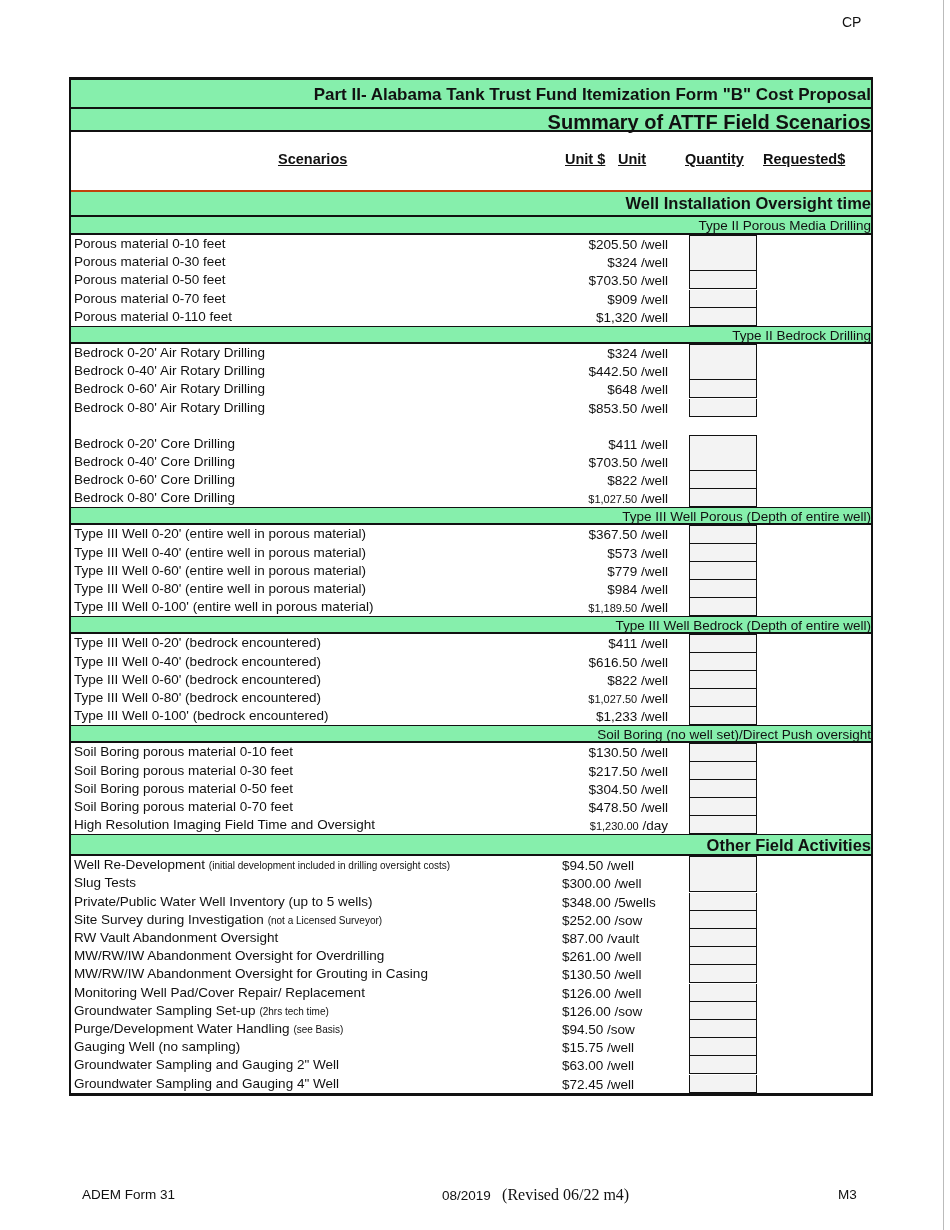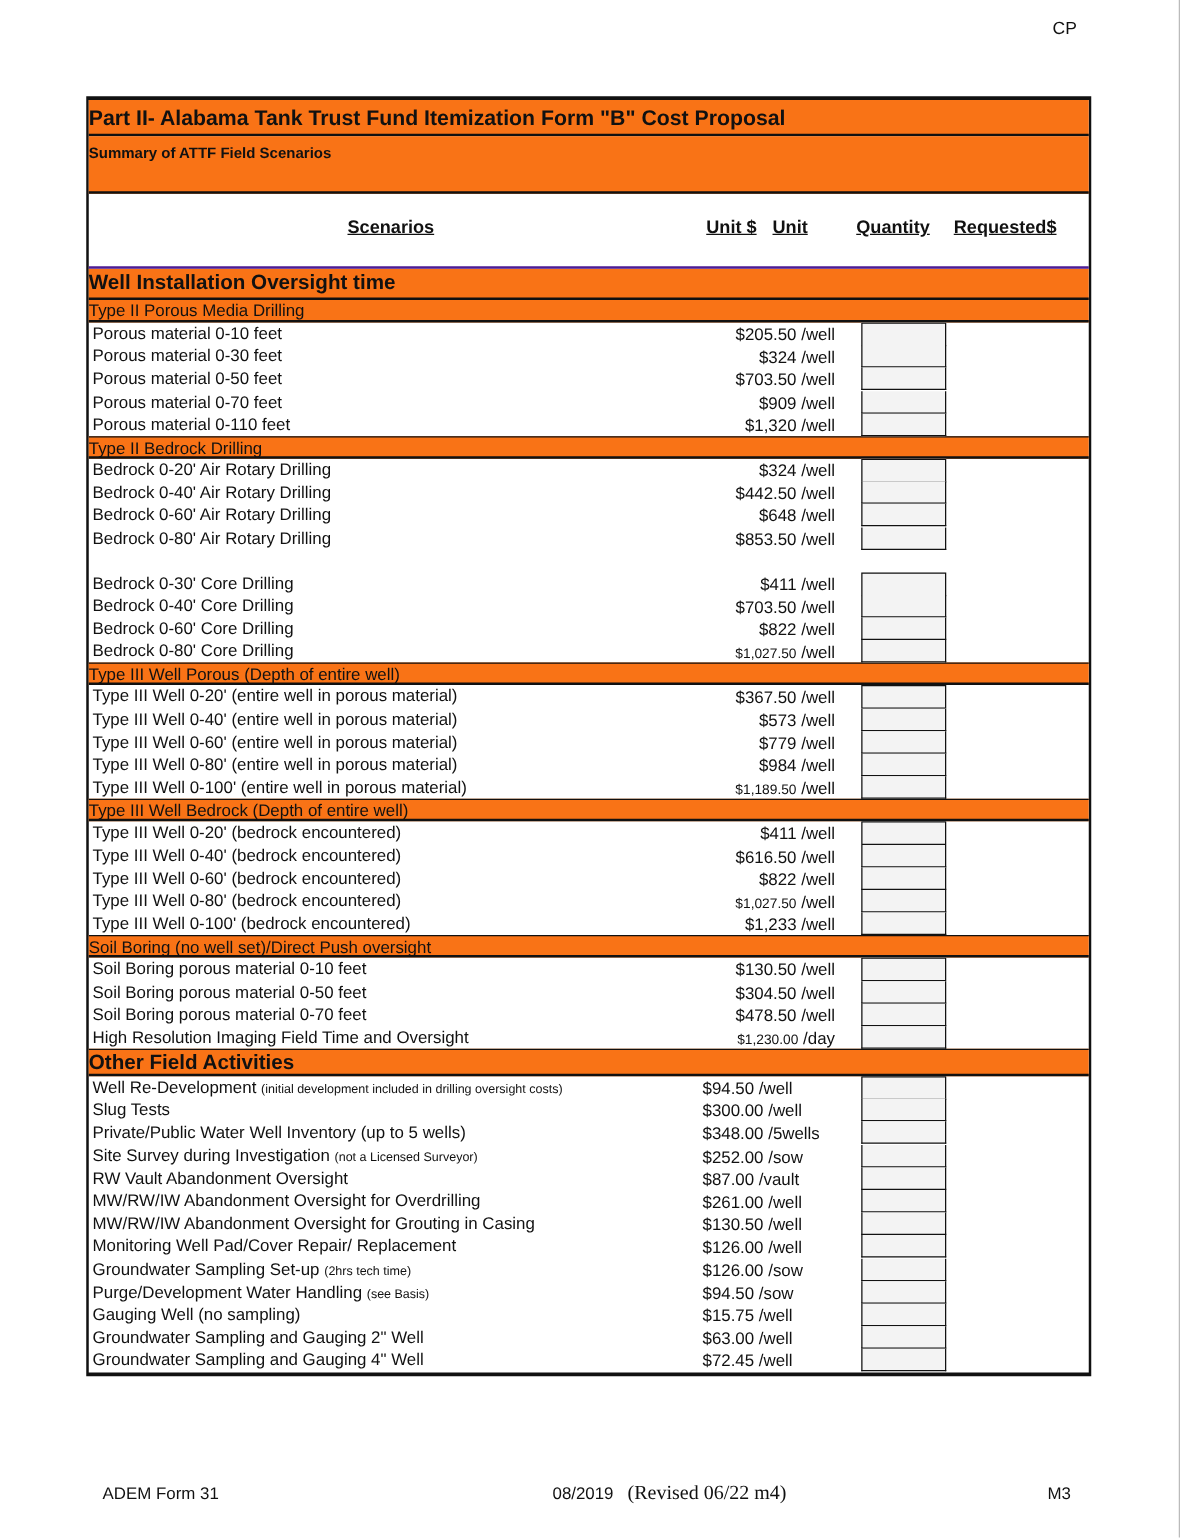--- a/index.html
+++ b/index.html
@@ -1,26 +1,26 @@
 <!DOCTYPE html>
 <html><head>
 <meta charset="utf-8">
 <style>
   html, body { margin:0; padding:0; }
   body { width:950px; height:1230px; background:#ffffff; position:relative; font-family:"Liberation Sans", sans-serif; color:#111; overflow:hidden; }
   .page-mark { position:absolute; left:842px; top:14px; font-size:14px; }
   .edge-line { position:absolute; left:943px; top:0; width:1px; height:1230px; background:#bbb; }
   .form { position:absolute; left:69px; top:77px; width:800px; border:2px solid #111; border-top-width:3px; border-bottom-width:3px; box-sizing:content-box; }
-  .band { background:#f97316; text-align:left; border-bottom:2px solid #111; box-sizing:border-box; }
+  .band { background:#86efac; text-align:right; border-bottom:2px solid #111; box-sizing:border-box; }
   .band.title { height:29px; line-height:29px; font-size:17px; font-weight:bold; }
-  .band.subtitle { height:46px; line-height:27px; font-size:12px; font-weight:bold; }
+  .band.subtitle { height:23px; line-height:27px; font-size:20px; font-weight:bold; }
   .band.group { height:25px; line-height:23px; font-size:16.5px; font-weight:bold; border-top:1px solid #111; }
   .band.sub { height:18px; line-height:17px; font-size:13.5px; font-weight:normal; border-top:1px solid #111; }
   .band.group.other { height:22px; line-height:21px; }
-  .header { height:58px; position:relative; border-bottom:2px solid #4c1d95; }
+  .header { height:58px; position:relative; border-bottom:2px solid #c2410c; }
   .header span { position:absolute; top:19px; font-size:14.5px; font-weight:bold; text-decoration:underline; }
   .row { position:relative; height:18.2px; font-size:13.5px; }
   .row .label { position:absolute; left:3px; top:1px; white-space:nowrap; }
   .row .label small { font-size:10px; }
   .row .price { position:absolute; right:203px; top:2px; white-space:nowrap; text-align:right; }
   .row .price.small-num .amt { font-size:11px; }
   .row .price.left { right:auto; left:491px; }
   .row .qty { position:absolute; left:618px; width:66px; top:0; height:17px; border:1px solid #111; border-top:none; background:#f3f3f3; }
   .row.first .qty { border-top:1px solid #111; }
   .row.gap { height:18px; }
@@ -104,21 +104,21 @@
       <div class="row">
         <span class="label"><span>Bedrock 0-80' Air Rotary Drilling</span></span>
         <span class="price"><span class="amt">$853.50</span> <span>/well</span></span>
         <div class="qty"></div>
         <div style="position: absolute; left: 686px; right: 0px; top: 0px; height: 18px;"></div>
       </div>
     </div>
   <div class="row gap"></div>
   <div class="section" id="sec-t2b-core">
       <div class="row first">
-        <span class="label"><span>Bedrock 0-30' Core Drilling</span></span>
+        <span class="label"><span>Bedrock 0-20' Core Drilling</span></span>
         <span class="price"><span class="amt">$411</span> <span>/well</span></span>
         <div class="qty"></div>
         <div style="position: absolute; left: 686px; right: 0px; top: 0px; height: 18px;"></div>
       </div>
       <div class="row">
         <span class="label"><span>Bedrock 0-40' Core Drilling</span></span>
         <span class="price"><span class="amt">$703.50</span> <span>/well</span></span>
         <div class="qty"></div>
         <div style="position: absolute; left: 686px; right: 0px; top: 0px; height: 18px;"></div>
       </div>
@@ -202,20 +202,26 @@
         <div class="qty"></div>
         <div style="position: absolute; left: 686px; right: 0px; top: 0px; height: 18px;"></div>
       </div>
     </div>
 
   <div class="band sub">Soil Boring (no well set)/Direct Push oversight</div>
   <div class="section" id="sec-soil">
       <div class="row first">
         <span class="label"><span>Soil Boring porous material 0-10 feet</span></span>
         <span class="price"><span class="amt">$130.50</span> <span>/well</span></span>
+        <div class="qty"></div>
+        <div style="position: absolute; left: 686px; right: 0px; top: 0px; height: 18px;"></div>
+      </div>
+      <div class="row">
+        <span class="label"><span>Soil Boring porous material 0-30 feet</span></span>
+        <span class="price"><span class="amt">$217.50</span> <span>/well</span></span>
         <div class="qty"></div>
         <div style="position: absolute; left: 686px; right: 0px; top: 0px; height: 18px;"></div>
       </div>
       <div class="row">
         <span class="label"><span>Soil Boring porous material 0-50 feet</span></span>
         <span class="price"><span class="amt">$304.50</span> <span>/well</span></span>
         <div class="qty"></div>
         <div style="position: absolute; left: 686px; right: 0px; top: 0px; height: 18px;"></div>
       </div>
       <div class="row">

